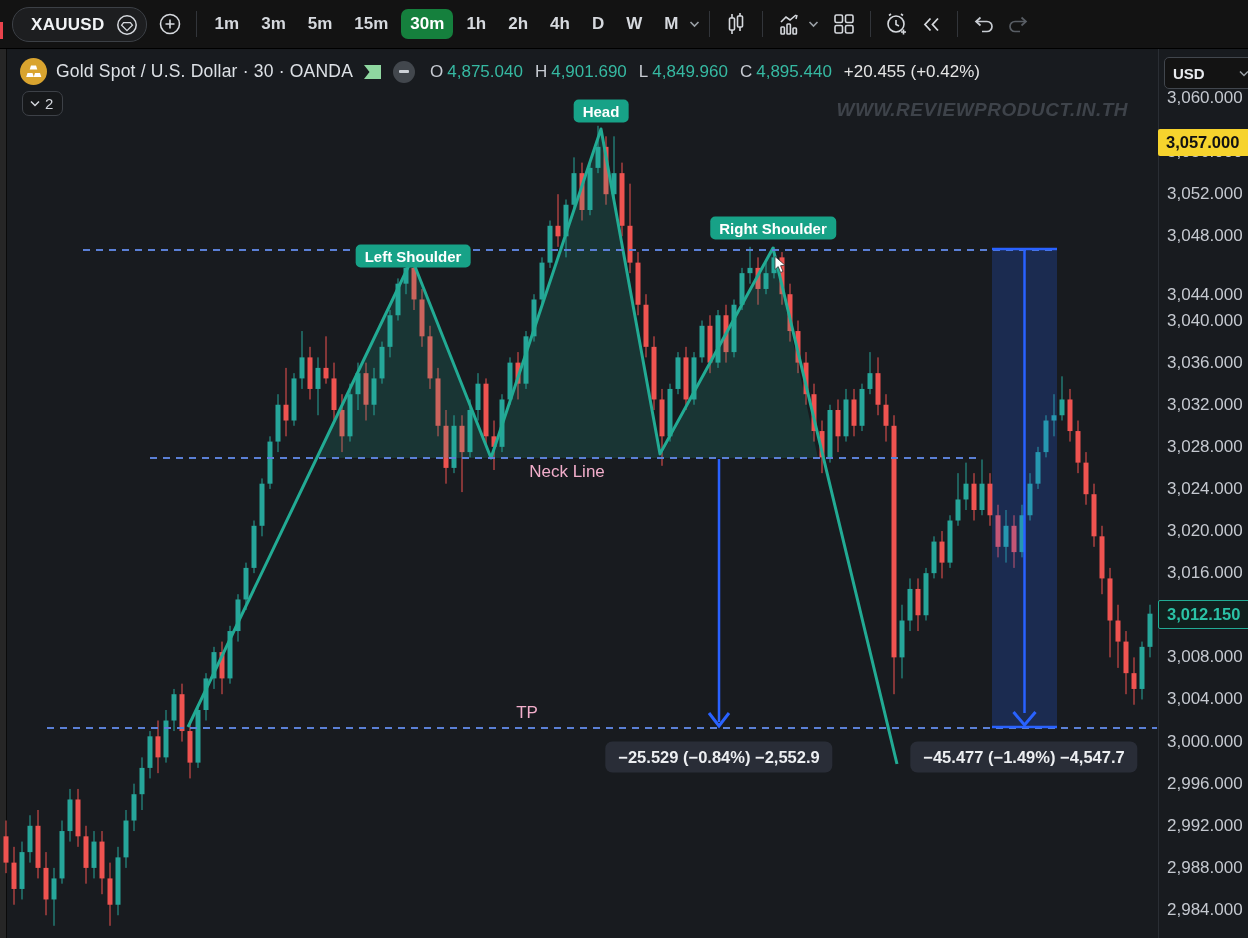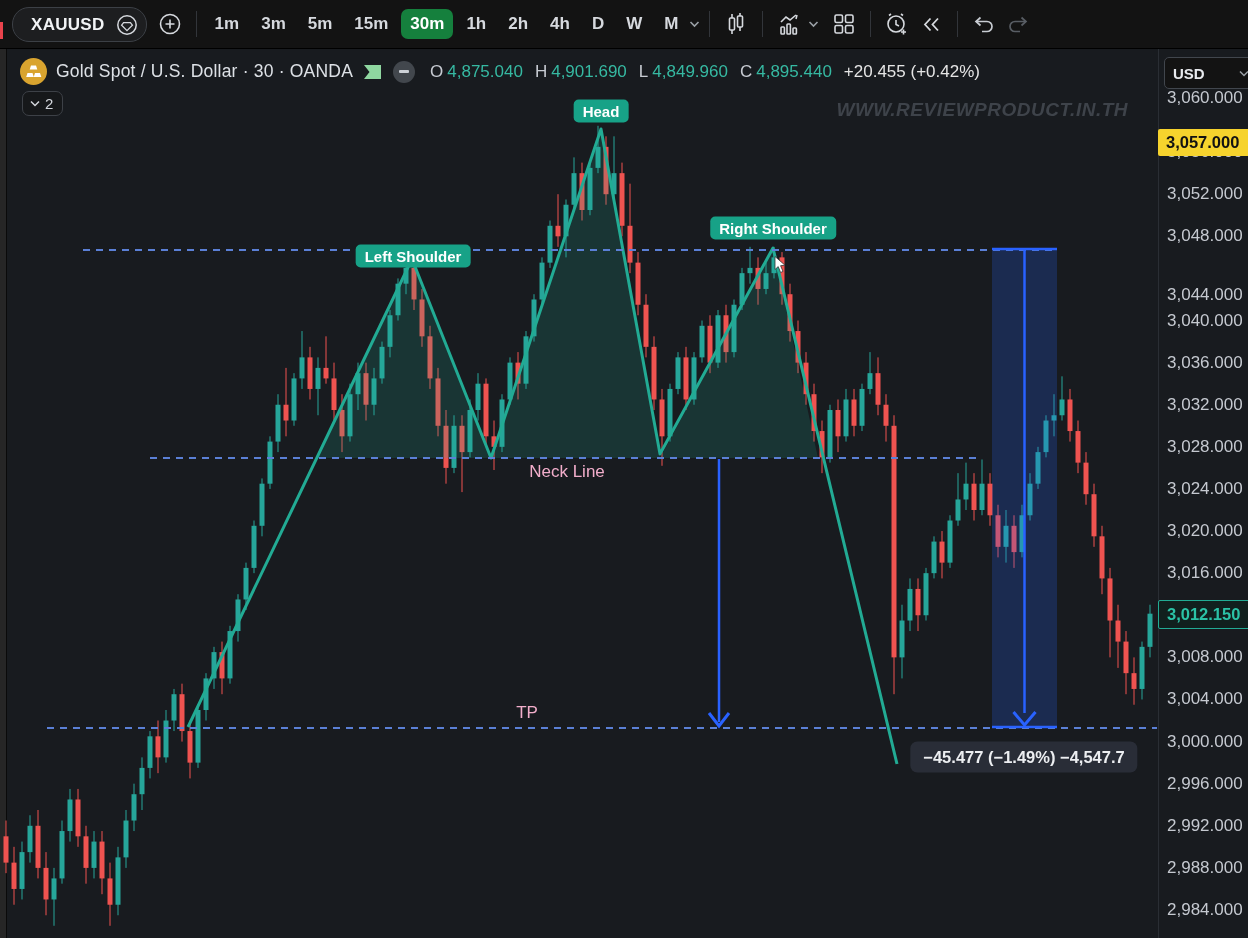--- a/index.html
+++ b/index.html
@@ -525,20 +525,21 @@
   </div>
 
   <div class="watermark">WWW.REVIEWPRODUCT.IN.TH</div>
 
   <div class="pat-label" style="left: 413px; top: 256px;">Left Shoulder</div>
   <div class="pat-label" style="left: 601px; top: 111px;">Head</div>
   <div class="pat-label" style="left: 773px; top: 228px;">Right Shoulder</div>
   <div class="pink-label" style="left: 567px; top: 472px;">Neck Line</div>
   <div class="pink-label" style="left: 527px; top: 713px;">TP</div>
 
+  <div class="measure-box" style="left: 719px; top: 757px;">−25.529 (−0.84%) −2,552.9</div>
   <div class="measure-box" style="left: 1024px; top: 757px;">−45.477 (−1.49%) −4,547.7</div>
 
   <div class="cursor" id="mouse-cursor" style="left: 774px; top: 256px;">
     <svg width="14" height="18" viewBox="0 0 14 18">
       <path d="M1 0.5 L1 13.5 L4.2 10.6 L6.6 16.5 L9 15.4 L6.6 9.7 L11 9.2 Z" fill="#fff" stroke="#333" stroke-width="0.8"></path>
     </svg>
   </div>
 
   <div class="axis" id="price-axis">
       <div class="tick" style="top: 40px;">3,060.000</div>

